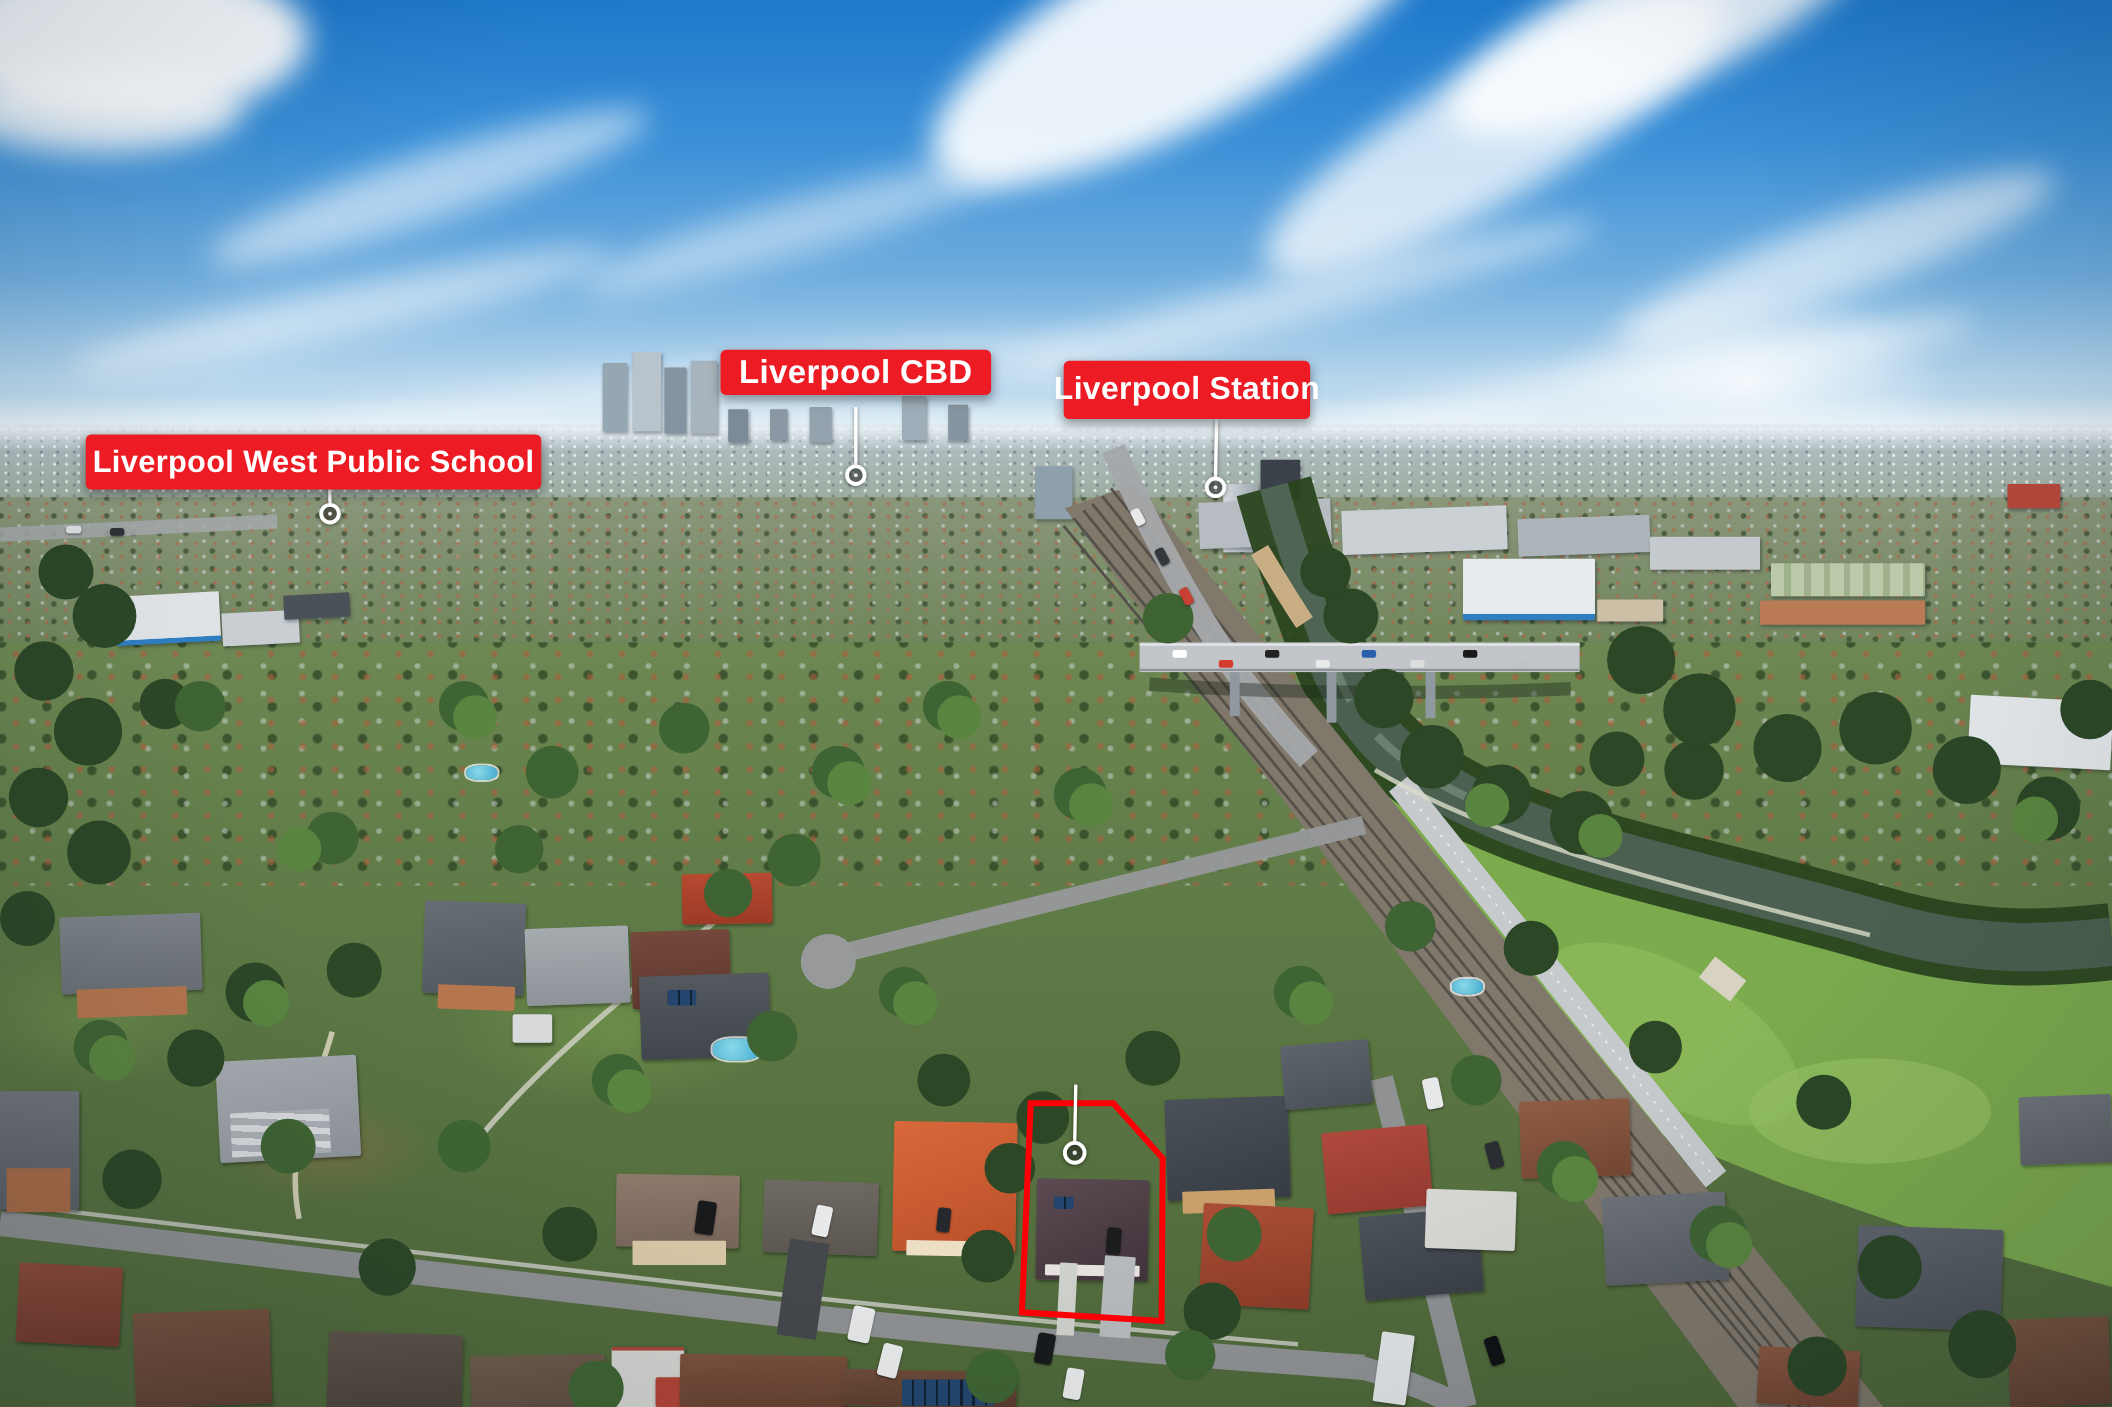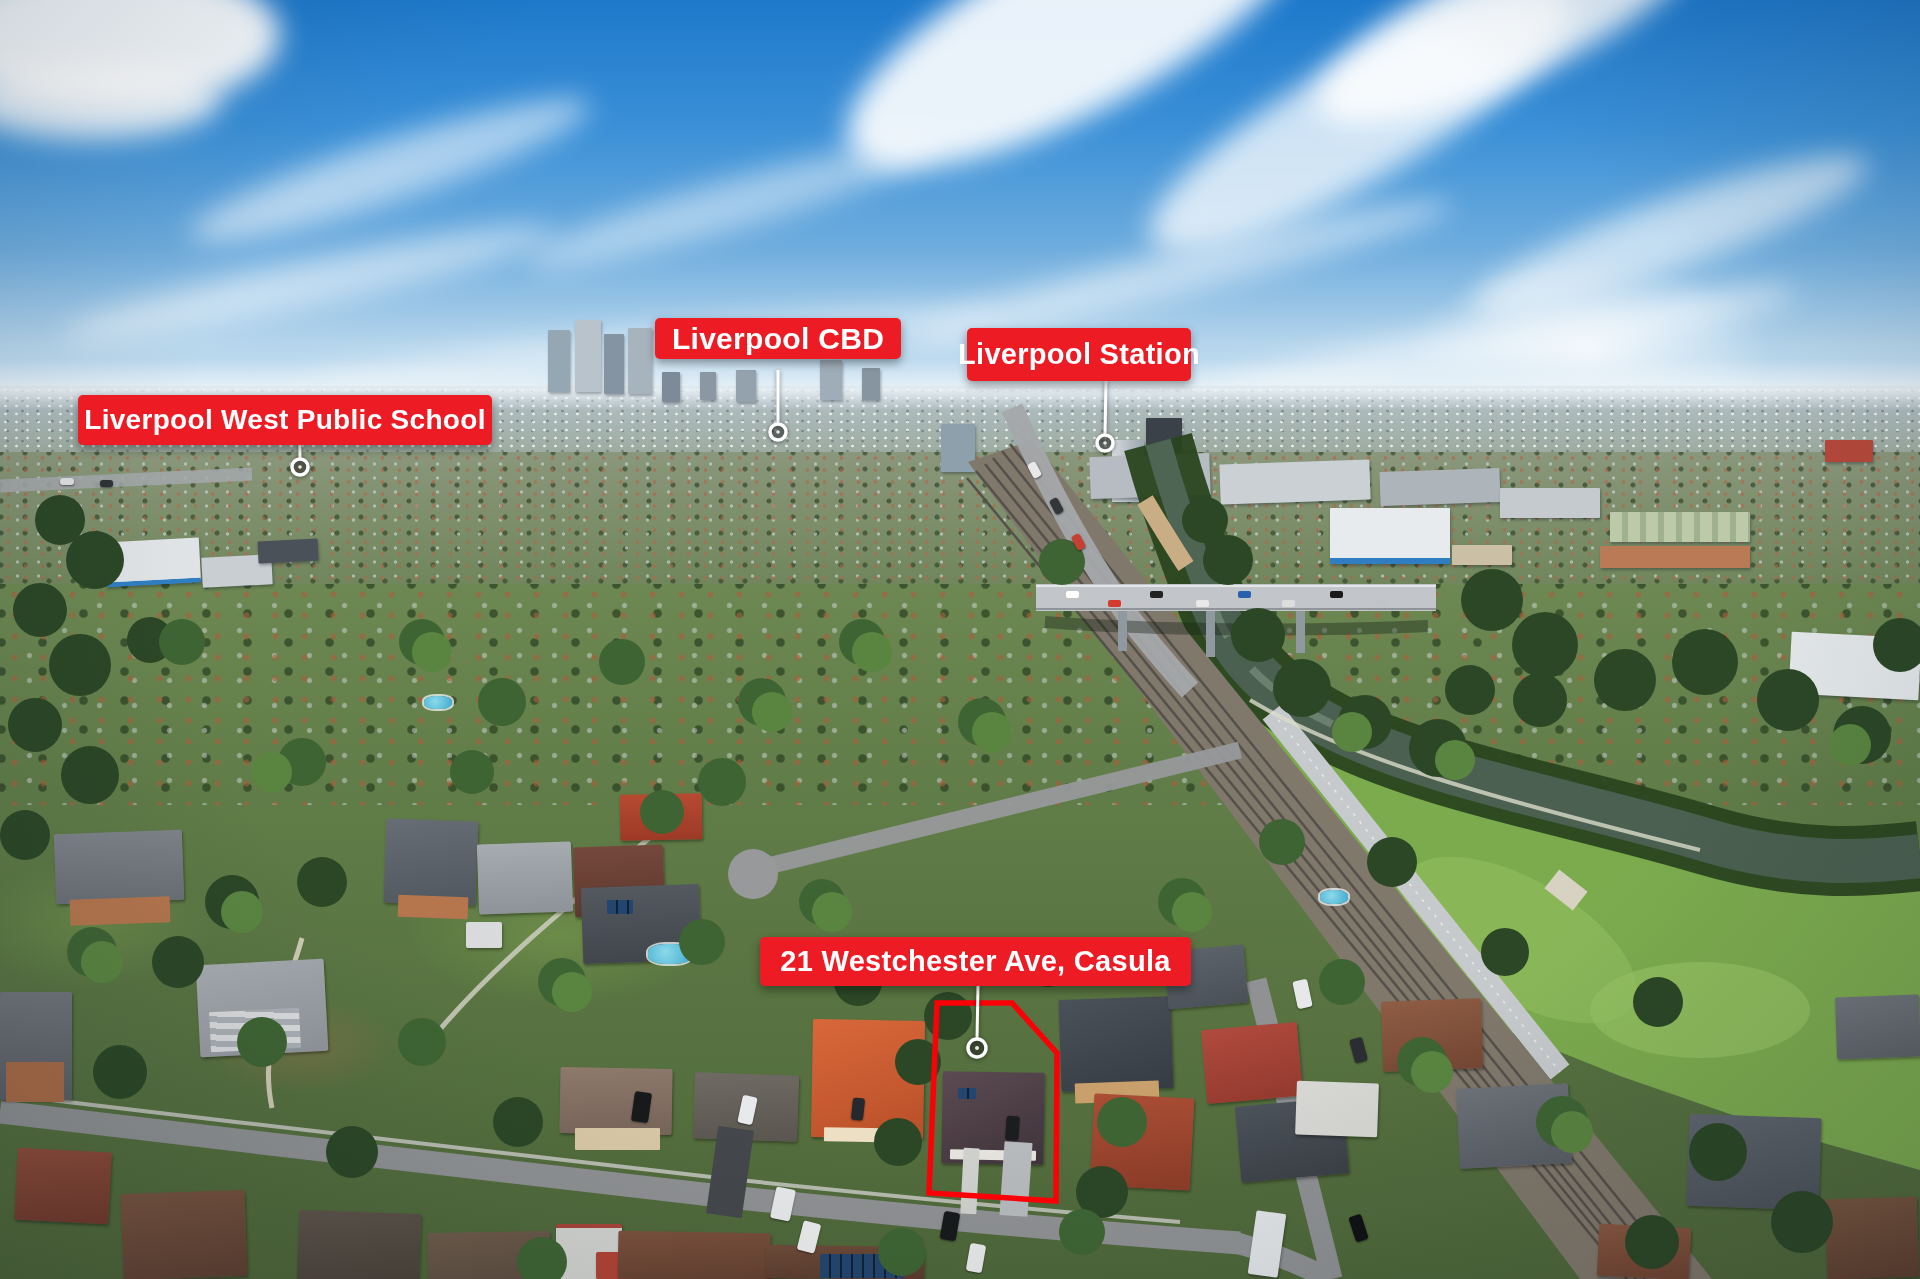--- a/index.html
+++ b/index.html
@@ -323,18 +323,15 @@
 
   <div class="callout school">
     <span>Liverpool West Public School</span>
   </div>
   <div class="callout cbd">
     <span>Liverpool CBD</span>
   </div>
   <div class="callout station">
     <span>Liverpool Station</span>
   </div>
-  <div class="callout property">
-    <span>21 Westchester Ave, Casula</span>
-  </div>
 
 
 </div>
 
 </body></html>

